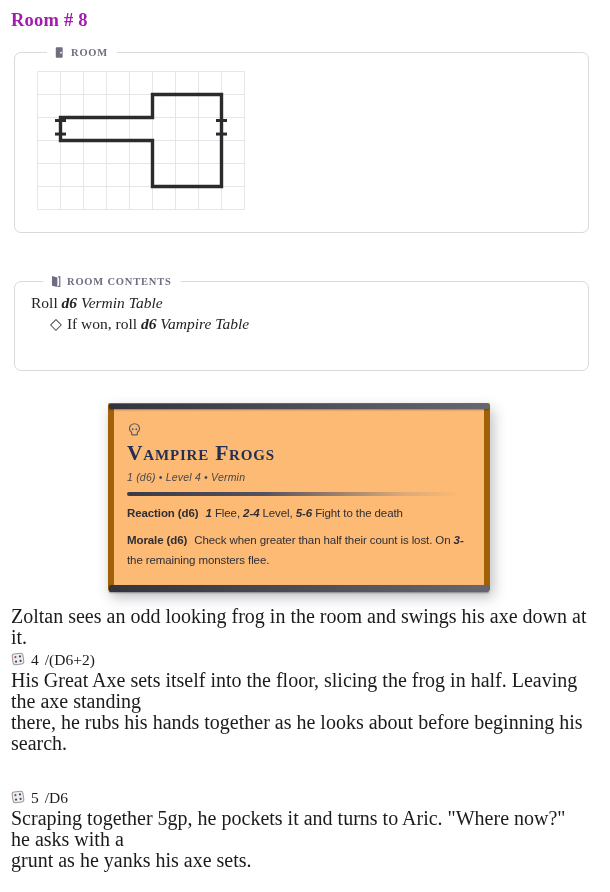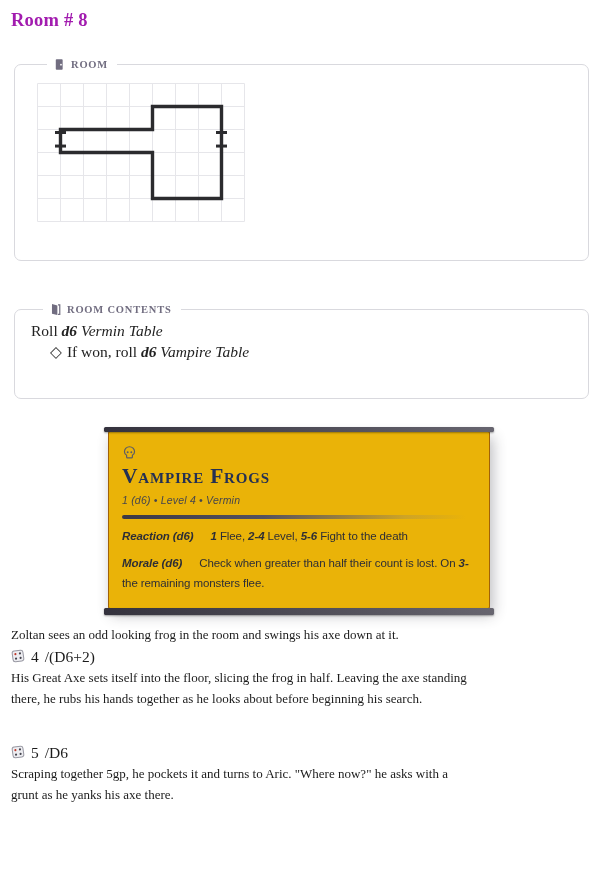--- a/index.html
+++ b/index.html
@@ -14,34 +14,34 @@
 
   fieldset.panel{
     min-inline-size:0;border:1px solid #d9d9de;border-radius:7px;
     margin:0 21px 0 14px;padding:4px 16px 18px;
   }
   fieldset.panel legend{
     display:flex;align-items:center;gap:5px;margin-left:12px;padding:0 9px 0 6px;
     font-size:10.5px;font-weight:700;letter-spacing:.8px;color:#716d80;
   }
   .legend-icon{flex:none;display:block;}
-  #room-panel{margin-top:27px;padding:8px 16px 32px 20px;}
+  #room-panel{margin-top:15px;padding:8px 16px 16px 20px;}
   #contents-panel{margin-top:42px;padding:4px 16px 36px;}
   #treasure-panel{border-color:#e8d7b8;margin-top:30px;padding:6px 16px 21px;}
   #treasure-panel legend{color:#aa8c4e;}
 
   .text-line{font-size:15.5px;line-height:21px;color:#222;}
   .indent{padding-left:19px;}
   .bullet{margin-right:5px;color:#3a3a3a;}
 
   .map-wrap{margin-top:2px;}
 
   .monster-card{
     position:relative;width:382px;margin:32px 0 0 108px;box-sizing:border-box;
-    background:#eab308;border:1px solid #a16207;border-radius:2px;
+    background:#fdba74;border:6px solid #a16207;border-radius:2px;
     box-shadow:3px 6px 14px rgba(50,50,62,.32);
     padding:12px 13px 7px;
   }
   .bar{
     position:absolute;left:-5px;right:-5px;height:5px;border-radius:1.5px;
     background:linear-gradient(to right,#34323d,#67656f);
     box-shadow:0 1px 2px rgba(0,0,0,.35);
   }
   .bar-top{top:-5px;}
   .bar-bottom{bottom:-7px;height:6.5px;}
@@ -55,23 +55,23 @@
     font-size:10.5px;color:#45454d;margin-top:5px;letter-spacing:.2px;
   }
   .divider{
     height:4px;margin:9px 0 4px;border-radius:2px;
     background:linear-gradient(to right,#3b3945 0%,#55525f 40%,rgba(120,118,130,.25) 80%,rgba(120,118,130,0) 97%);
   }
   .stat{
     font-family:"Liberation Sans",sans-serif;font-size:11.5px;letter-spacing:-.1px;
     line-height:1.8;color:#2e2e35;margin:6.5px 0;
   }
-  .stat-label{font-weight:700;font-style:italic;margin-right:17px;}
+  .stat-label{font-weight:700;margin-right:7px;}
 
-  .story{font-size:13px;line-height:21px;margin:0;padding:0 21px 0 11px;}
+  .story{font-size:20px;line-height:21px;margin:0;padding:0 21px 0 11px;}
   #story-p1{margin-top:15px;}
   .roll{
     display:flex;align-items:center;gap:6px;
     font-size:15.5px;line-height:21px;margin:1px 0 0 11px;
   }
   #roll2{margin-top:33px;}
   .die{flex:none;display:block;}
 </style>
 </head>
 <body>
@@ -161,15 +161,15 @@
         <circle cx="4.7" cy="4.7" r="1.1" fill="#c0392b"></circle>
         <circle cx="9.3" cy="4.7" r="1.1" fill="#44444e"></circle>
         <circle cx="4.7" cy="9.3" r="1.1" fill="#44444e"></circle>
         <circle cx="9.3" cy="9.3" r="1.1" fill="#44444e"></circle>
       </g>
     </svg>
     <span>5</span>
     <span>/D6</span>
   </div>
 
-  <p class="story"><span class="rich"><span>Scraping together 5gp, he pockets it and turns to Aric. "Where now?" he asks with a</span><br><span>grunt as he yanks his axe there.</span></span></p>
+  <p class="story"><span class="rich"><span>Scraping together 5gp, he pockets it and turns to Aric. "Where now?" he asks with a</span><br><span>grunt as he yanks his axe sets.</span></span></p>
 
 </div>
 
 </body></html>

